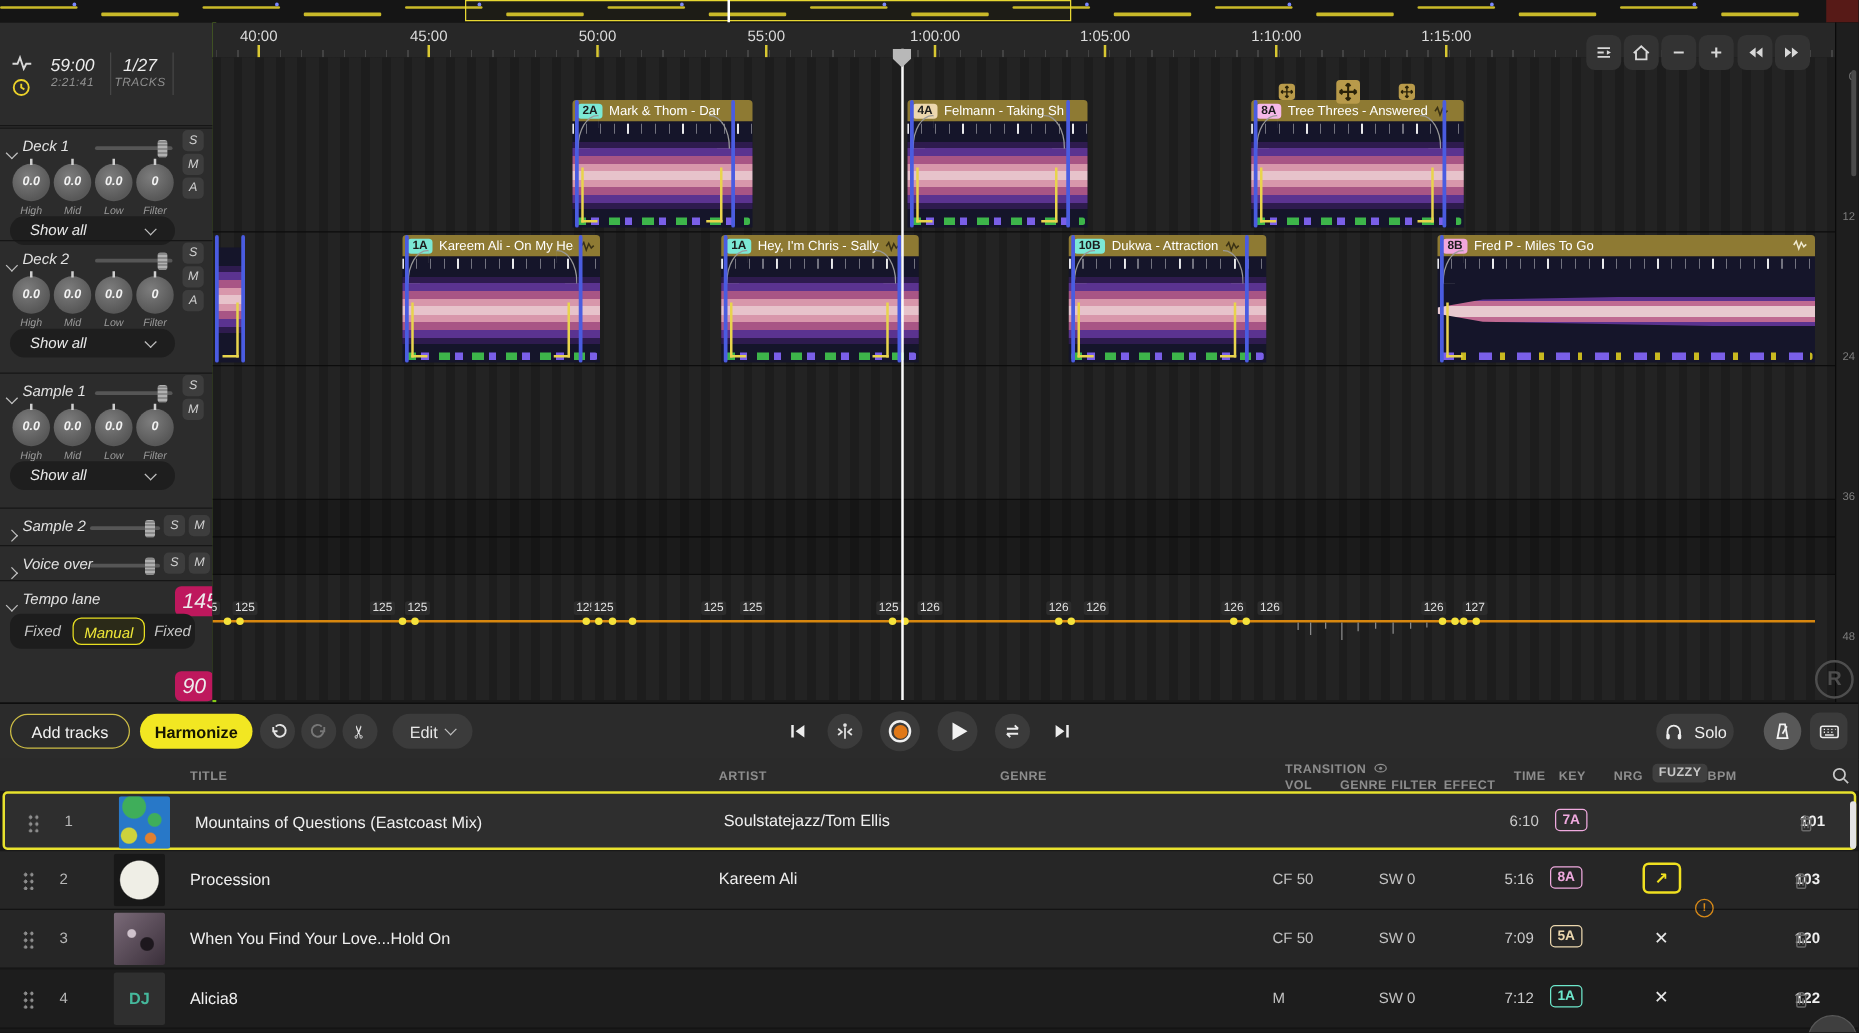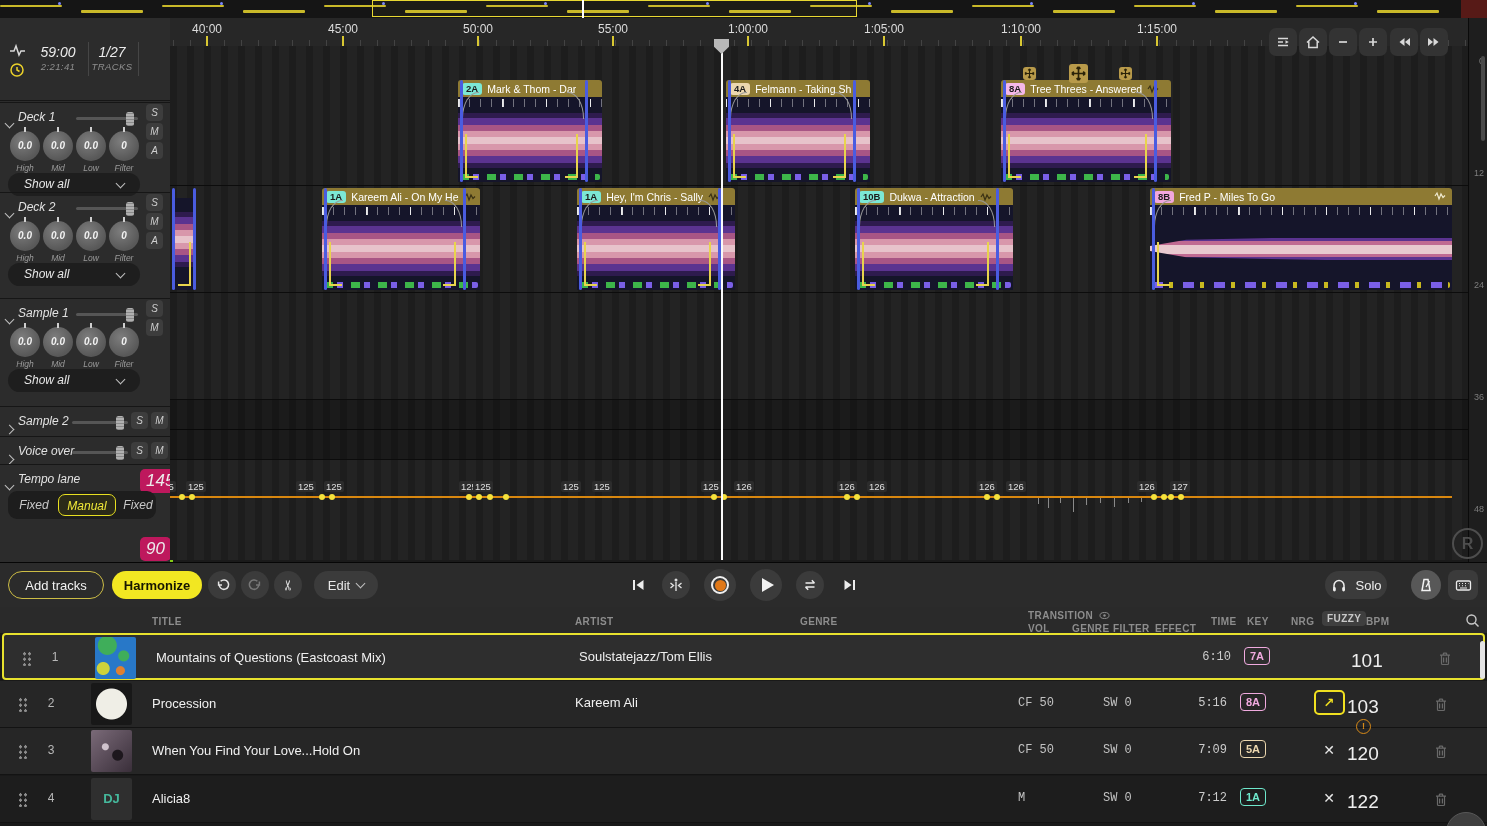--- a/index.html
+++ b/index.html
@@ -133,28 +133,28 @@
   .trow.selected{border:2px solid #e8e22e;border-radius:4px;background:#2e2e2e;left:2px;width:1483px;}
   .trow.dark{background:#1d1d1d;}
   .dots{position:absolute;left:18px;top:16px;width:9px;height:15px;
     background-image:radial-gradient(#8d8d8d 1.3px,transparent 1.6px);background-size:5px 5.5px;}
   .rnum{position:absolute;left:42px;top:15px;width:18px;font-size:12px;color:#b8b8b8;text-align:center;}
   .rart{position:absolute;left:91px;top:2px;width:41px;height:42px;border-radius:2px;overflow:hidden;
     font-size:13px;font-weight:bold;color:#45b89c;display:flex;align-items:center;justify-content:center;}
   .rtitle{position:absolute;left:152px;top:15px;font-size:13px;color:#f0f0f0;white-space:nowrap;}
   .rartist{position:absolute;left:575px;top:15px;width:250px;font-size:13px;color:#f0f0f0;line-height:14px;}
   .rartist.twoline{top:8px;}
-  .rcell{position:absolute;top:15px;font-size:12px;color:#c2c2c2;font-family:Liberation Mono, monospace;}
+  .rcell{position:absolute;top:15px;font-size:12px;color:#c2c2c2;}
   .rkey{position:absolute;left:1240px;top:12px;min-width:18px;height:16px;border:1.5px solid;border-radius:4px;
     font-size:11px;font-weight:bold;text-align:center;line-height:16px;padding:0 3px;}
   .rfuz{position:absolute;left:1313px;top:10px;width:32px;height:24px;display:flex;align-items:center;justify-content:center;
     font-size:14px;color:#e8e8e8;}
   .fuzbox{width:27px;height:21px;border:2px solid #f0e020;border-radius:5px;color:#f0e020;font-weight:bold;
     font-size:13px;display:flex;align-items:center;justify-content:center;}
-  .rbpm{position:absolute;left:1347px;top:15px;font-size:19px;color:#eee;}
+  .rbpm{position:absolute;left:1436px;top:15px;font-size:12px;color:#eee;font-weight:bold;}
   .rtrash{position:absolute;left:1432px;top:14px;width:18px;height:18px;}
   .warnbub{position:absolute;left:1356px;top:38px;width:13px;height:13px;border:1.8px solid #d88a18;border-radius:50%;
     color:#d88a18;font-size:9px;font-weight:bold;text-align:center;line-height:13px;z-index:9;}
   #tbl-scroll{left:1480px;top:641px;width:5px;height:38px;background:#e4e4e4;border-radius:3px;z-index:9;}
   #fab{left:1446px;top:812px;width:38px;height:38px;border-radius:50%;background:#3f3f3f;border:1px solid #585858;}
 
   svg{display:block;}
 </style>
 </head>
 <body>

